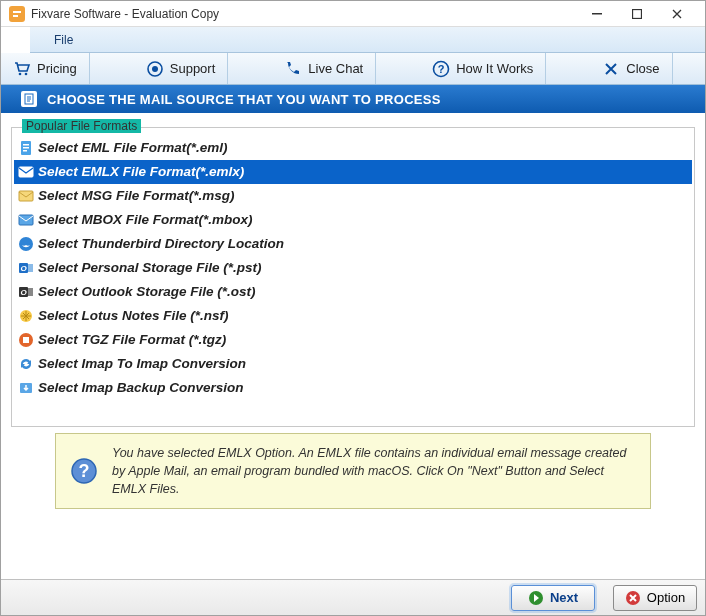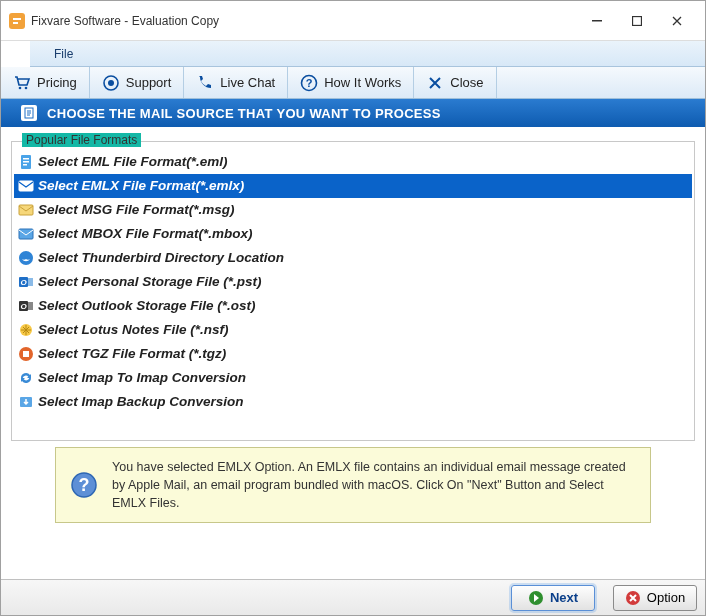--- a/index.html
+++ b/index.html
@@ -1,51 +1,51 @@
 <!DOCTYPE html>
 <html><head>
 <meta charset="utf-8">
 <style>
   * { box-sizing: border-box; margin: 0; padding: 0; }
   body { font-family: "Segoe UI", Tahoma, Arial, sans-serif; font-size: 13px; background: #fff; width: 706px; height: 616px; overflow: hidden; border: 1px solid #a0a0a0; }
   
   
-  .titlebar { height: 40px; display: flex; align-items: center; padding: 0 8px; background: #fff; border-bottom: 1px solid #ddd; }
+  .titlebar { height: 26px; display: flex; align-items: center; padding: 0 8px; background: #fff; border-bottom: 1px solid #ddd; }
   .titlebar .app-icon { width: 16px; height: 16px; margin-right: 6px; display: inline-flex; }
   .titlebar .title { font-size: 12px; color: #333; flex: 1; }
   .titlebar .winbtns { display: flex; gap: 0; }
   .titlebar .winbtn { width: 40px; height: 28px; display: flex; align-items: center; justify-content: center; color: #555; }
 
   
   .menubar { height: 26px; background: linear-gradient(#eaf3fb,#d7e8f7); border-bottom: 1px solid #a8c4dd; display: flex; align-items: center; padding: 0 16px; margin-left: 29px; }
   .menubar .menu-item { font-size: 12px; padding: 2px 8px; color: #1a3e6e; cursor: default; }
 
   
-  .toolbar { height: 32px; background: linear-gradient(#f5f9fd,#dceaf7); border-bottom: 1px solid #9fbfd9; display: flex; align-items: stretch; }
+  .toolbar { height: 32px; background: linear-gradient(#f5f9fd,#dceaf7); border-bottom: 1px solid #9fbfd9; display: flex; align-items: stretch; gap: 44px; }
   .toolbar .tbtn { display: flex; align-items: center; gap: 6px; padding: 0 12px; border-right: 1px solid #b4cee4; font-size: 13px; color: #222; cursor: default; }
   .toolbar .ticon { width: 18px; height: 18px; display: inline-flex; align-items: center; justify-content: center; }
 
   
   .banner { height: 28px; background: linear-gradient(#2a7bd0,#0e5bb0); color: #fff; font-weight: bold; font-size: 13px; letter-spacing: 0.3px; display: flex; align-items: center; padding: 0 20px; gap: 10px; }
   .banner .bicon { width: 16px; height: 16px; background: #fff; border-radius: 2px; display:inline-flex; align-items:center; justify-content:center; }
 
   
   .main { padding: 14px 10px 0 10px; }
   .groupbox { border: 1px solid #c8c8c8; position: relative; padding: 8px 2px 4px 2px; height: 300px; }
   .groupbox-label { position: absolute; top: -9px; left: 10px; background: #14b8a6; padding: 0 4px; font-size: 12px; color: #333; }
   .fmt-list { }
   .fmt-item { display: flex; align-items: center; gap: 4px; padding: 2px 6px 2px 4px; font-size: 13.5px; font-weight: bold; color: #222; cursor: default; line-height: 20px; font-style: italic; }
   .fmt-item .ficon { width: 16px; height: 16px; flex-shrink: 0; display:inline-flex; align-items:center; justify-content:center; }
   .fmt-item.selected { background: #0a63c9; color: #fff; text-align: right; }
 
   
   .info-wrap { padding: 6px 44px 0 44px; }
   .info-panel { background: #fbfbd9; border: 1px solid #c7c78a; min-height: 76px; display: flex; align-items: center; gap: 14px; padding: 10px 14px; }
   .info-icon { width: 28px; height: 28px; flex-shrink:0; }
-  .info-text { font-size: 12.5px; color: #333; line-height: 1.45; }
+  .info-text { font-size: 12.5px; color: #333; line-height: 1.45; font-style: italic; }
 
   
   .footer { position: absolute; left: 1px; right: 1px; bottom: 1px; height: 36px; border-top: 1px solid #c0c0c0; background: linear-gradient(#f7f7f7,#e9e9e9); display: flex; align-items: center; justify-content: flex-end; padding: 0 8px; gap: 18px; }
   .btn { height: 26px; min-width: 84px; border: 1px solid #8a8a8a; border-radius: 3px; background: linear-gradient(#fefefe,#e2e2e2); display: inline-flex; align-items: center; justify-content: center; gap: 6px; padding: 0 10px; font-size: 13px; cursor: default; }
   .btn.primary { font-weight: bold; color: #0a3f8a; border-color: #5a8fd6; box-shadow: 0 0 0 2px rgba(80,150,230,0.25); }
   .btn .bglyph { width: 16px; height: 16px; display:inline-flex; }
 
   svg { display: block; }
 </style>
 </head>

